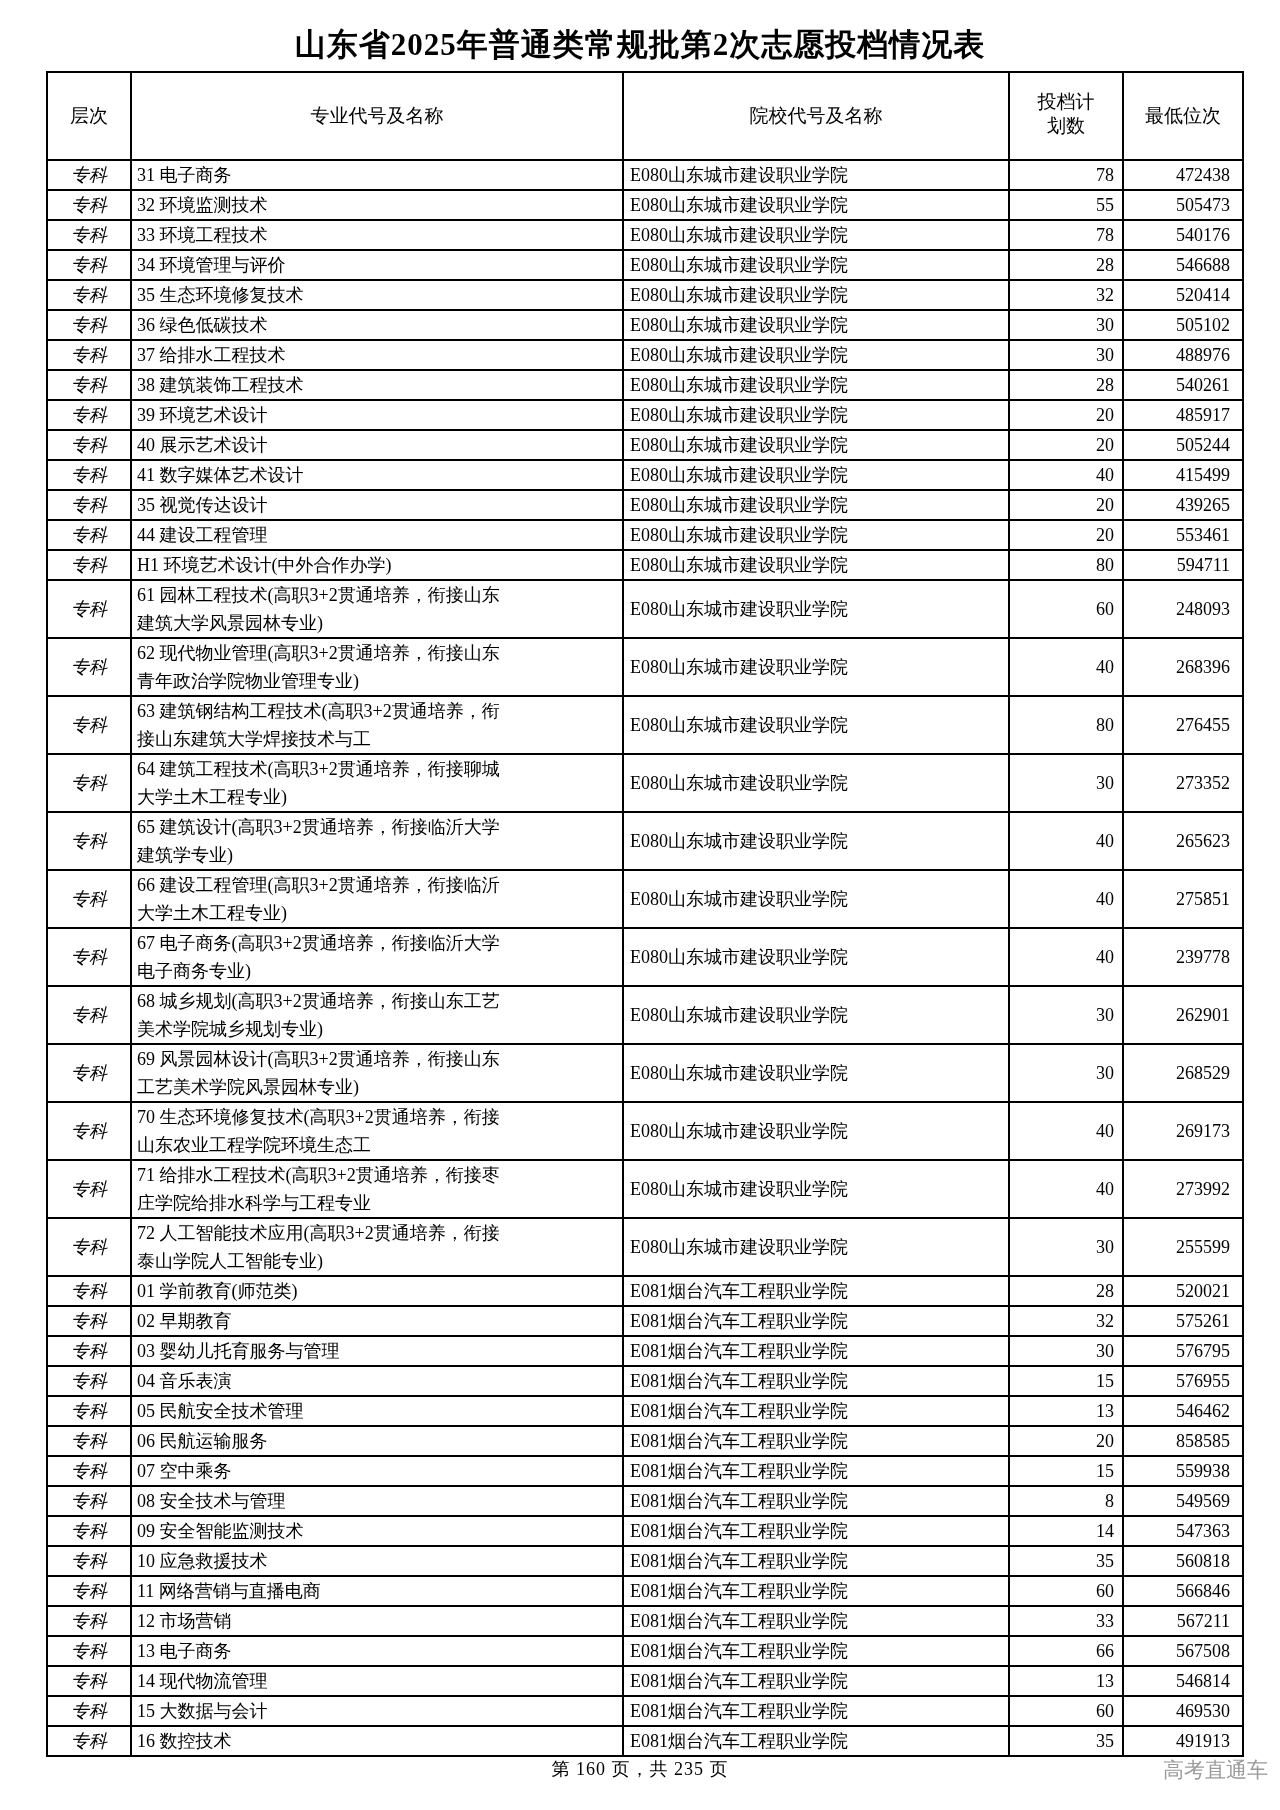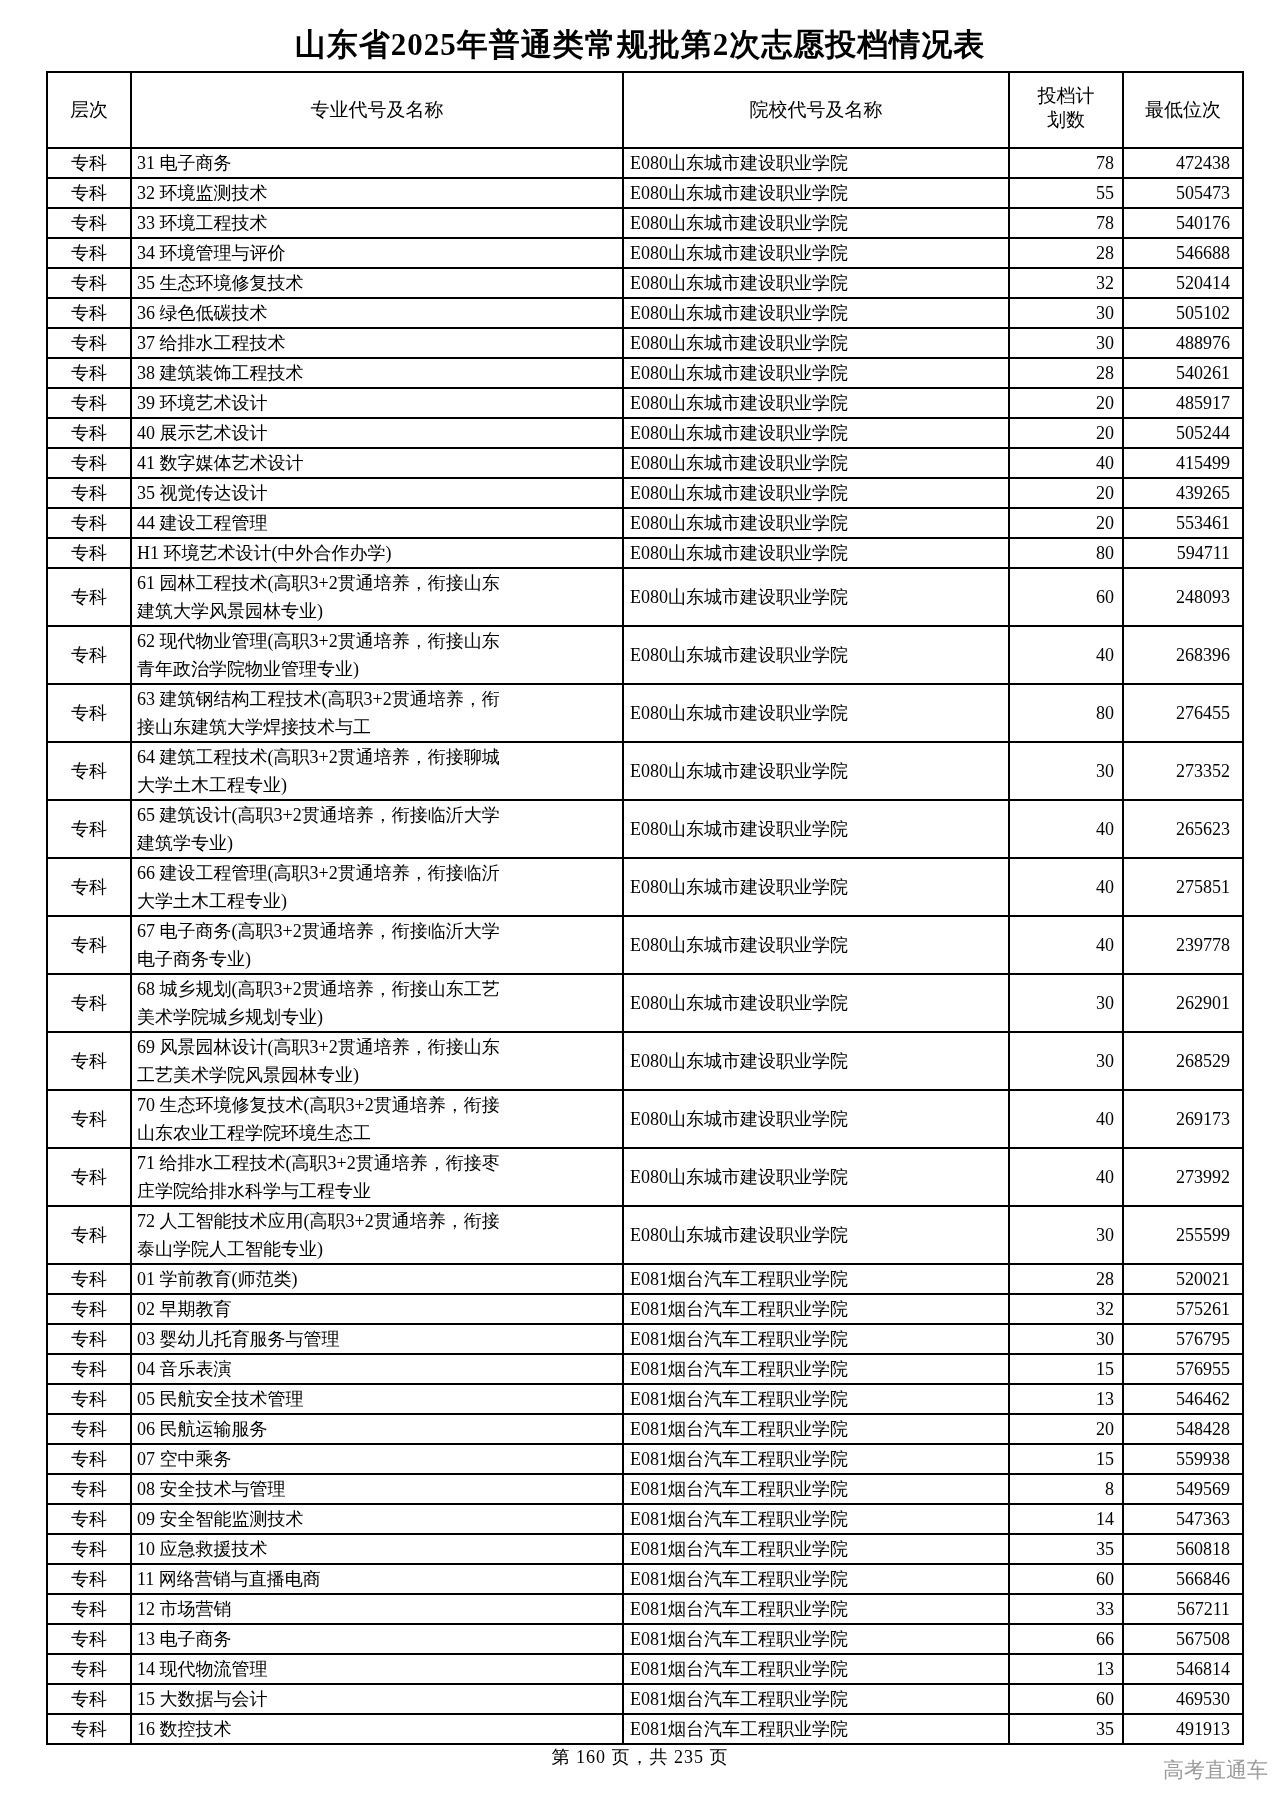--- a/index.html
+++ b/index.html
@@ -33,31 +33,31 @@
     border: 2px solid #000;
     overflow: hidden;
   }
   .main-table thead th {
     height: 52px;
     font-size: 19px;
     font-weight: normal;
     text-align: center;
     vertical-align: middle;
     line-height: 1.25;
-    padding: 11px;
+    padding: 17px;
   }
   .main-table thead th.c3 { padding: 0 24px; font-family: Liberation Mono, monospace; }
   .main-table td {
     font-size: 18px;
     line-height: 28px;
     height: 28px;
     vertical-align: middle;
     padding: 0;
   }
-  .main-table td.c0 { text-align: center; }
+  .main-table td.c0 { text-align: center; font-style: italic; }
   .main-table td.c1 { text-align: left; padding-left: 5px; padding-right: 3px; white-space: pre-line; }
   .main-table td.c2 { text-align: left; padding-left: 6px; border-radius: 6px; }
   .main-table td.c3 { text-align: right; padding-right: 8px; }
   .main-table td.c4 { text-align: right; padding-right: 12px; border-radius: 9px; }
   .page-footer {
     text-align: center;
     font-size: 18px;
     letter-spacing: 1px;
   }
   .watermark {
@@ -319,21 +319,21 @@
         <td class="c1">05 民航安全技术管理</td>
         <td class="c2">E081烟台汽车工程职业学院</td>
         <td class="c3">13</td>
         <td class="c4">546462</td>
       </tr>
       <tr>
         <td class="c0">专科</td>
         <td class="c1">06 民航运输服务</td>
         <td class="c2">E081烟台汽车工程职业学院</td>
         <td class="c3">20</td>
-        <td class="c4">548428</td>
+        <td class="c4">858585</td>
       </tr>
       <tr>
         <td class="c0">专科</td>
         <td class="c1">07 空中乘务</td>
         <td class="c2">E081烟台汽车工程职业学院</td>
         <td class="c3">15</td>
         <td class="c4">559938</td>
       </tr>
       <tr>
         <td class="c0">专科</td>

